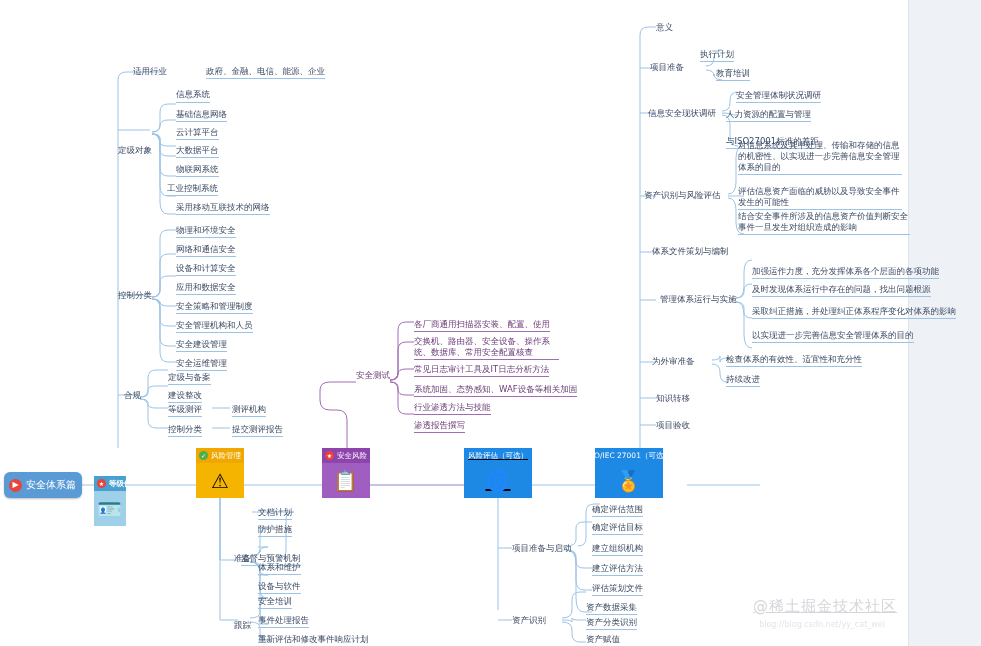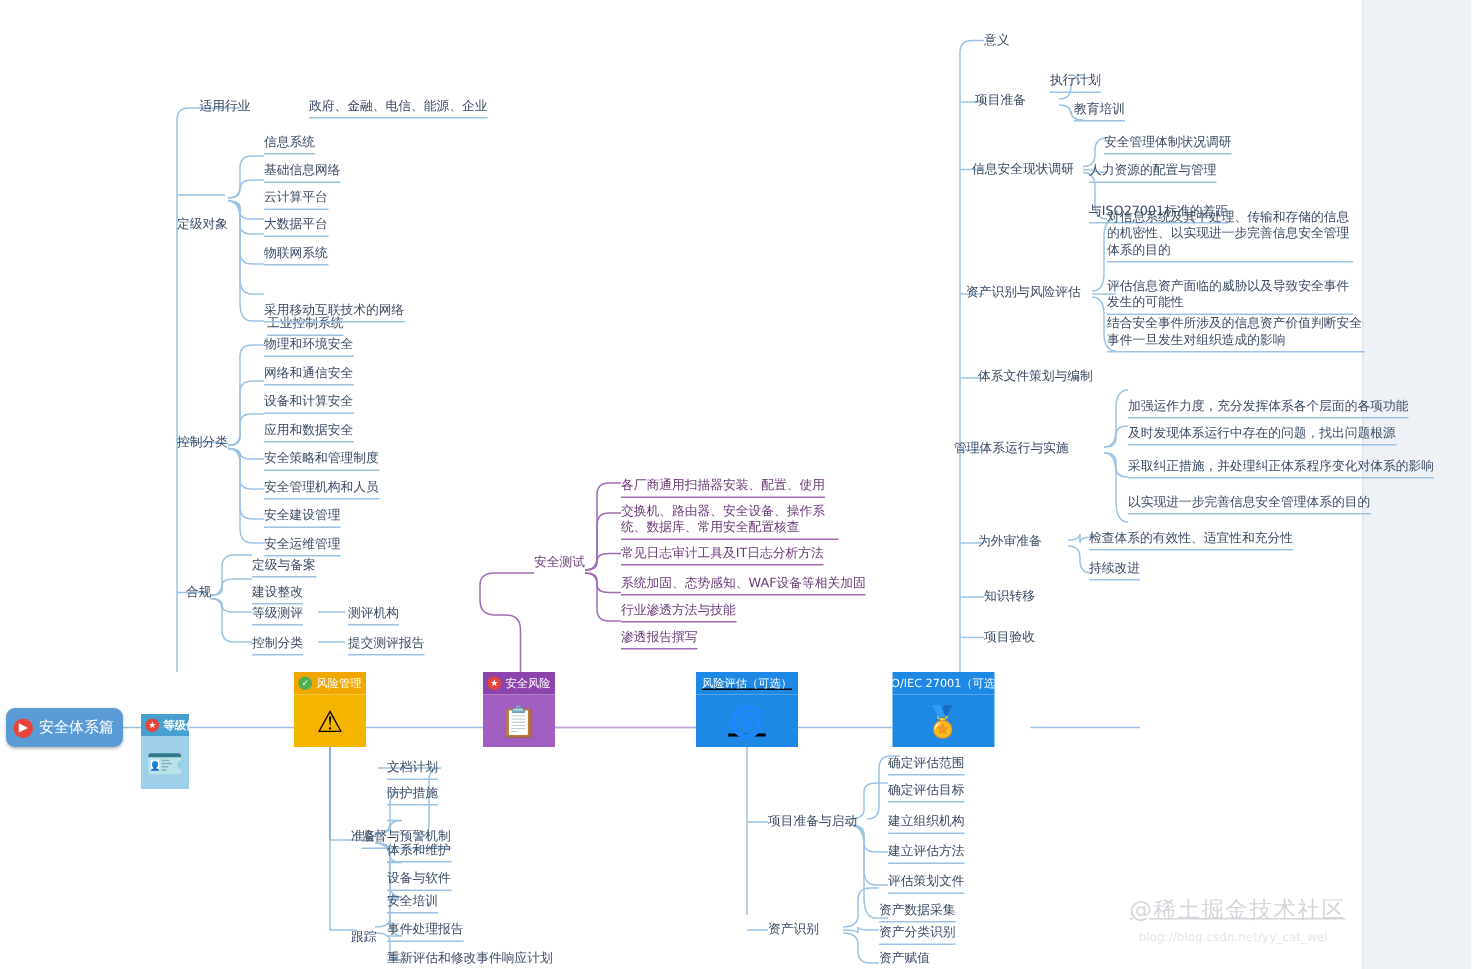--- a/index.html
+++ b/index.html
@@ -241,21 +241,21 @@
 
   <div class="t" style="left:133px;top:66px;">适用行业</div>
   <div class="t u" style="left:206px;top:66px;">政府、金融、电信、能源、企业</div>
 
   <div class="t" style="left:118px;top:145px;">定级对象</div>
   <div class="t u" style="left:176px;top:90px;font-family:Liberation Mono, monospace;">信息系统</div>
   <div class="t u" style="left:176px;top:109px;">基础信息网络</div>
   <div class="t u" style="left:176px;top:127px;">云计算平台</div>
   <div class="t u" style="left:176px;top:145px;">大数据平台</div>
   <div class="t u" style="left:176px;top:164px;">物联网系统</div>
-  <div class="t u" style="left:178px;top:183px;margin-top:28px;">工业控制系统</div>
+  <div class="t u" style="left:167px;top:183px;">工业控制系统</div>
   <div class="t u" style="left:176px;top:202px;">采用移动互联技术的网络</div>
 
   <div class="t" style="left:118px;top:290px;">控制分类</div>
   <div class="t u" style="left:176px;top:225px;">物理和环境安全</div>
   <div class="t u" style="left:176px;top:244px;">网络和通信安全</div>
   <div class="t u" style="left:176px;top:263px;">设备和计算安全</div>
   <div class="t u" style="left:176px;top:282px;">应用和数据安全</div>
   <div class="t u" style="left:176px;top:301px;">安全策略和管理制度</div>
   <div class="t u" style="left:176px;top:320px;">安全管理机构和人员</div>
   <div class="t u" style="left:176px;top:339px;">安全建设管理</div>
@@ -288,21 +288,21 @@
   <div class="t u" style="left:726px;top:109px;">人力资源的配置与管理</div>
   <div class="t u" style="left:726px;top:136px;">与ISO27001标准的差距</div>
 
   <div class="t" style="left:644px;top:190px;">资产识别与风险评估</div>
   <div class="t u wrap" style="left:738px;top:140px;width:164px;">对信息系统及其中处理、传输和存储的信息的机密性、以实现进一步完善信息安全管理体系的目的</div>
   <div class="t u wrap" style="left:738px;top:211px;width:172px;">结合安全事件所涉及的信息资产价值判断安全事件一旦发生对组织造成的影响</div>
   <div class="t u wrap" style="left:738px;top:186px;width:164px;">评估信息资产面临的威胁以及导致安全事件发生的可能性</div>
 
   <div class="t" style="left:652px;top:246px;">体系文件策划与编制</div>
 
-  <div class="t" style="left:636px;top:294px;text-align:center;">管理体系运行与实施</div>
+  <div class="t" style="left:660px;top:294px;text-align:center;">管理体系运行与实施</div>
   <div class="t u" style="left:752px;top:266px;">加强运作力度，充分发挥体系各个层面的各项功能</div>
   <div class="t u" style="left:752px;top:284px;">及时发现体系运行中存在的问题，找出问题根源</div>
   <div class="t u" style="left:752px;top:306px;">采取纠正措施，并处理纠正体系程序变化对体系的影响</div>
   <div class="t u" style="left:752px;top:330px;">以实现进一步完善信息安全管理体系的目的</div>
 
   <div class="t" style="left:652px;top:356px;">为外审准备</div>
   <div class="t u" style="left:726px;top:354px;">检查体系的有效性、适宜性和充分性</div>
   <div class="t u" style="left:726px;top:374px;">持续改进</div>
 
   <div class="t" style="left:656px;top:393px;">知识转移</div>

